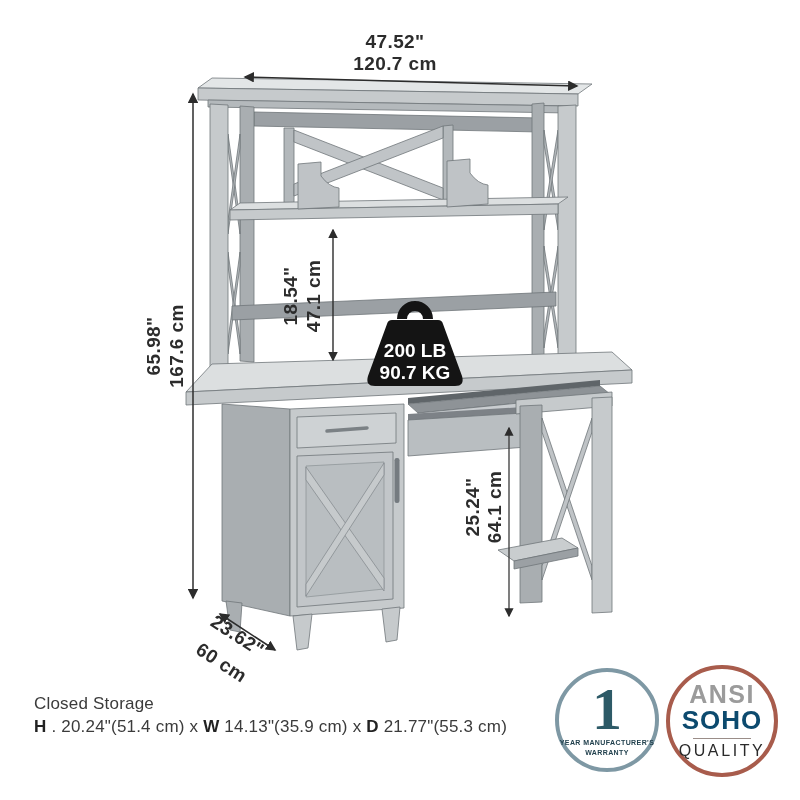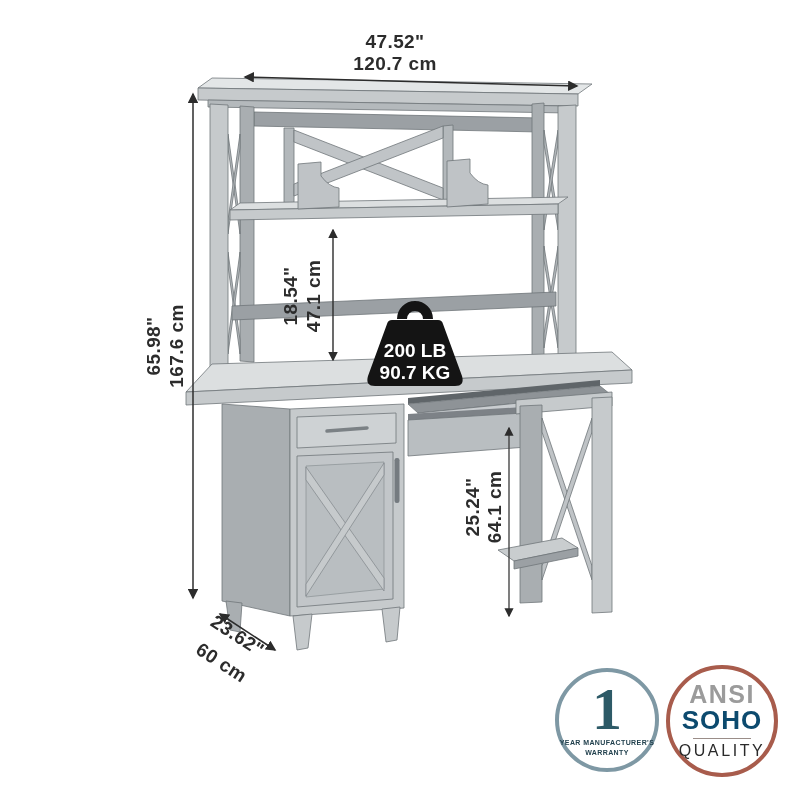--- a/index.html
+++ b/index.html
@@ -174,20 +174,24 @@
       </g>
 
       <g>
         <line x1="220" y1="614" x2="275" y2="650" stroke="#2c2c2c" stroke-width="1.5" marker-start="url(#arr)" marker-end="url(#arr)"></line>
         <text class="dim" transform="translate(234,641) rotate(33)" text-anchor="middle">23.62"</text>
         <text class="dim" transform="translate(218,668) rotate(33)" text-anchor="middle">60 cm</text>
       </g>
     </g>
   </svg>
 
+  <div class="storage-note">
+    <div>Closed Storage</div>
+    <div><b>H</b><span> . 20.24"(51.4 cm) x </span><b>W</b><span> 14.13"(35.9 cm) x </span><b>D</b><span> 21.77"(55.3 cm)</span></div>
+  </div>
 
   <div class="badge badge-warranty">
     <div class="warranty-number">1</div>
     <div class="warranty-caption">
       <div>YEAR MANUFACTURER'S</div>
       <div>WARRANTY</div>
     </div>
   </div>
 
   <div class="badge badge-quality">

